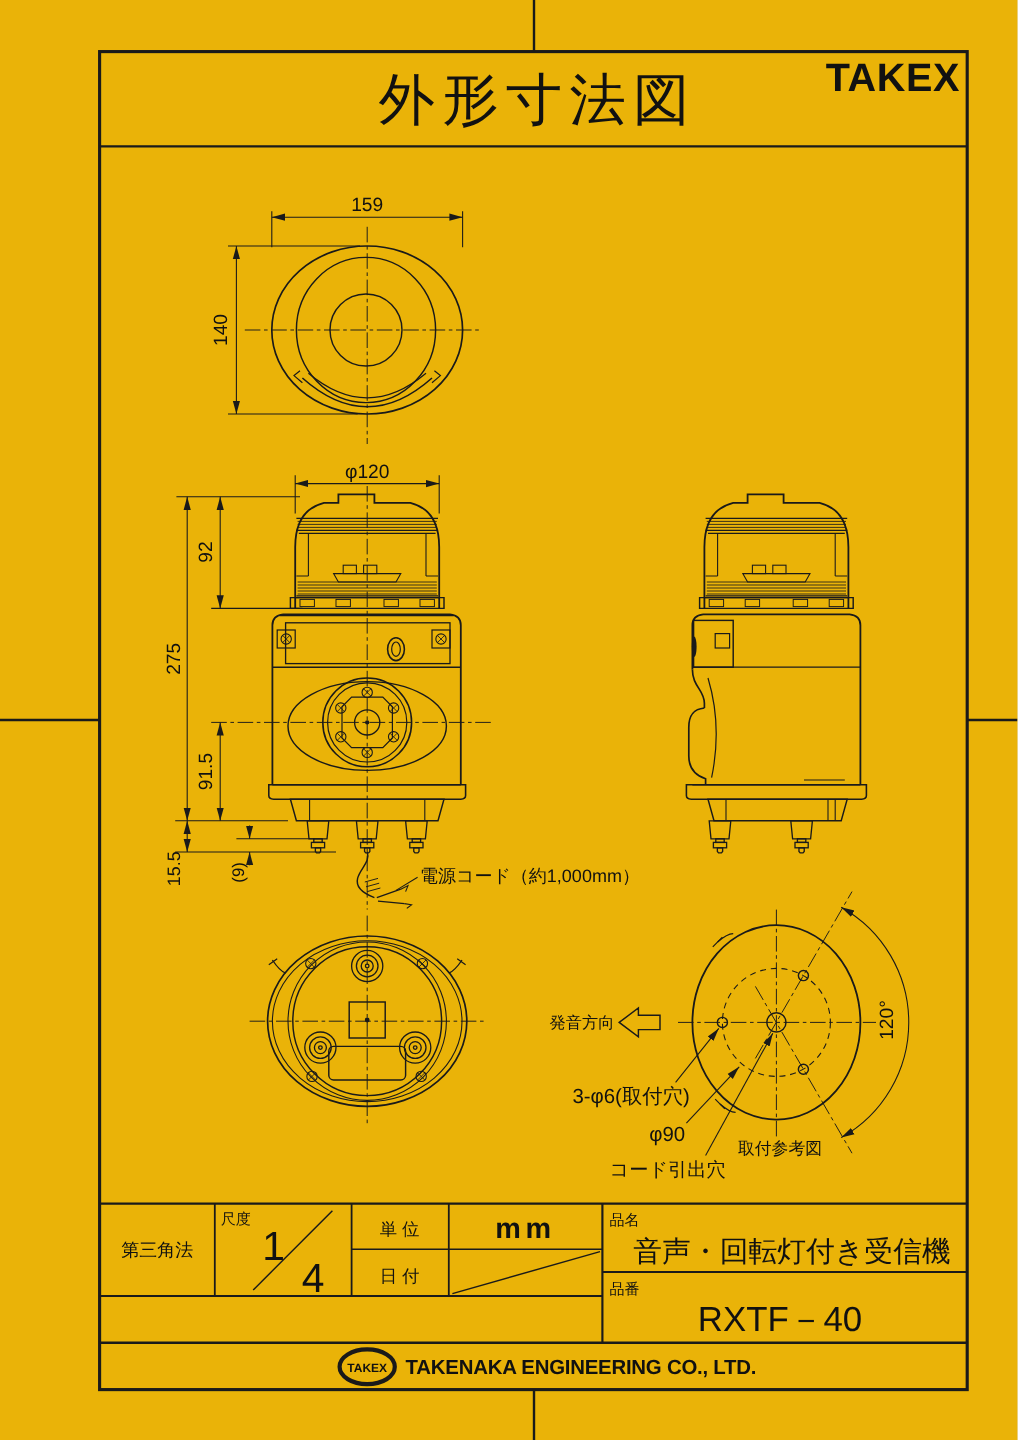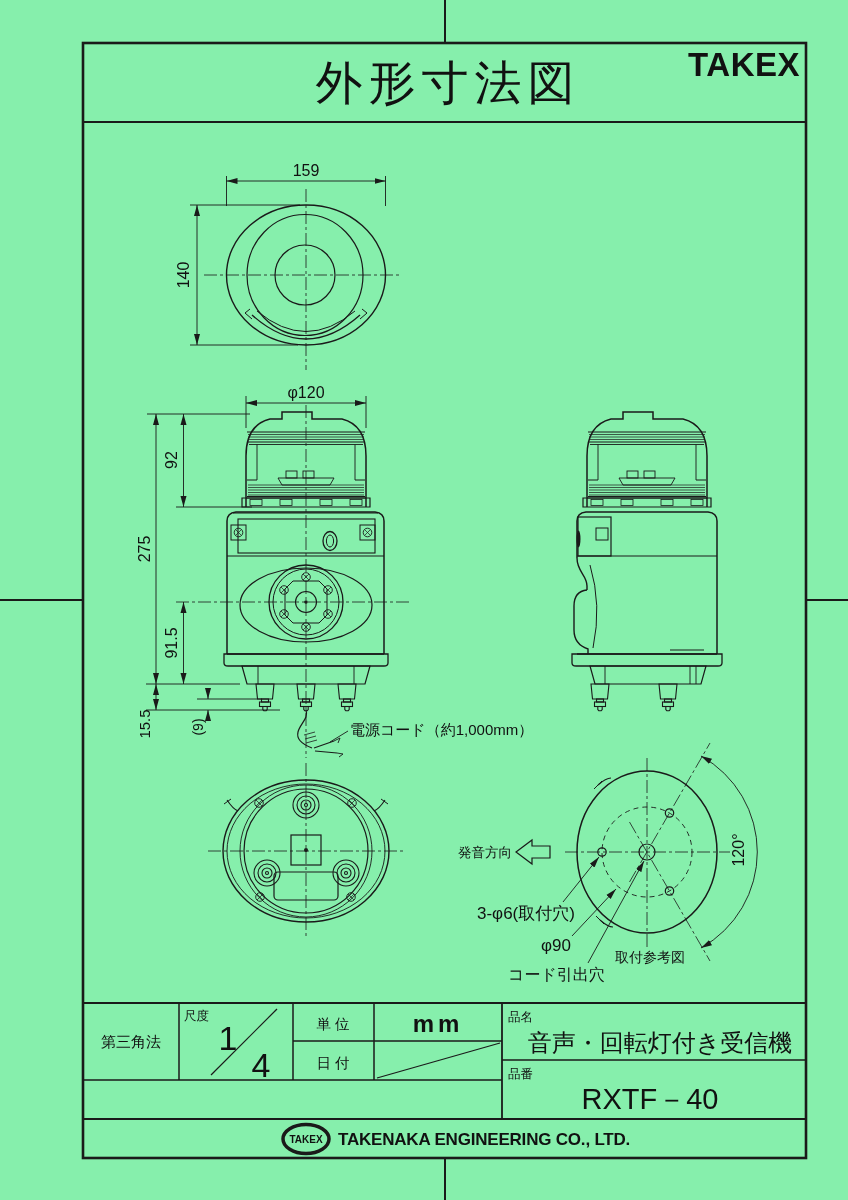--- a/index.html
+++ b/index.html
@@ -1,16 +1,16 @@
 <!DOCTYPE html>
 <html><head>
 <meta charset="utf-8">
 <style>
   html,body{margin:0;padding:0;background:#e8e8e8;}
-  #page{position:relative;width:848px;height:1200px;background:#86efac;margin:0 auto;
+  #page{position:relative;width:848px;height:1200px;background:#eab308;margin:0 auto;
         font-family:"Liberation Sans","DejaVu Sans",sans-serif;}
   svg{position:absolute;left:0;top:0;}
   text{fill:#111;}
   .jp{font-family:"Liberation Sans","DejaVu Sans",sans-serif;}
 </style>
 </head>
 <body>
 
 <div id="page">
 <svg width="848" height="1200" viewBox="0 0 848 1200">

